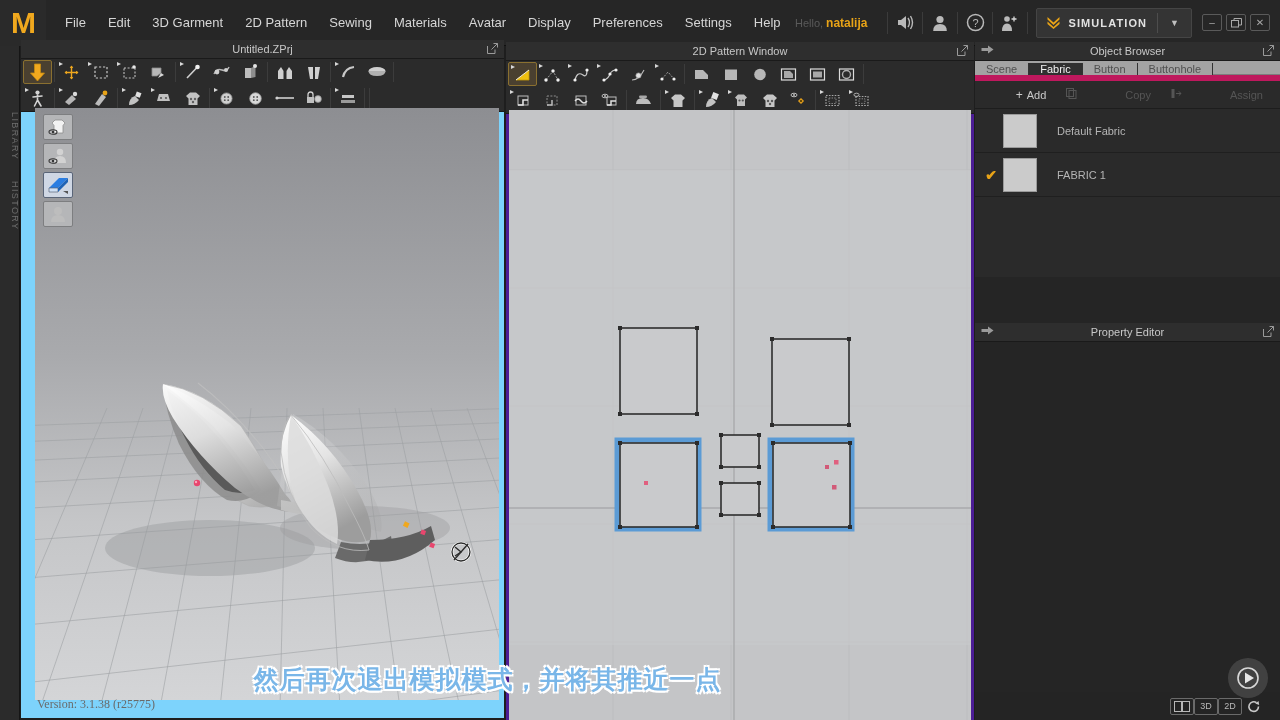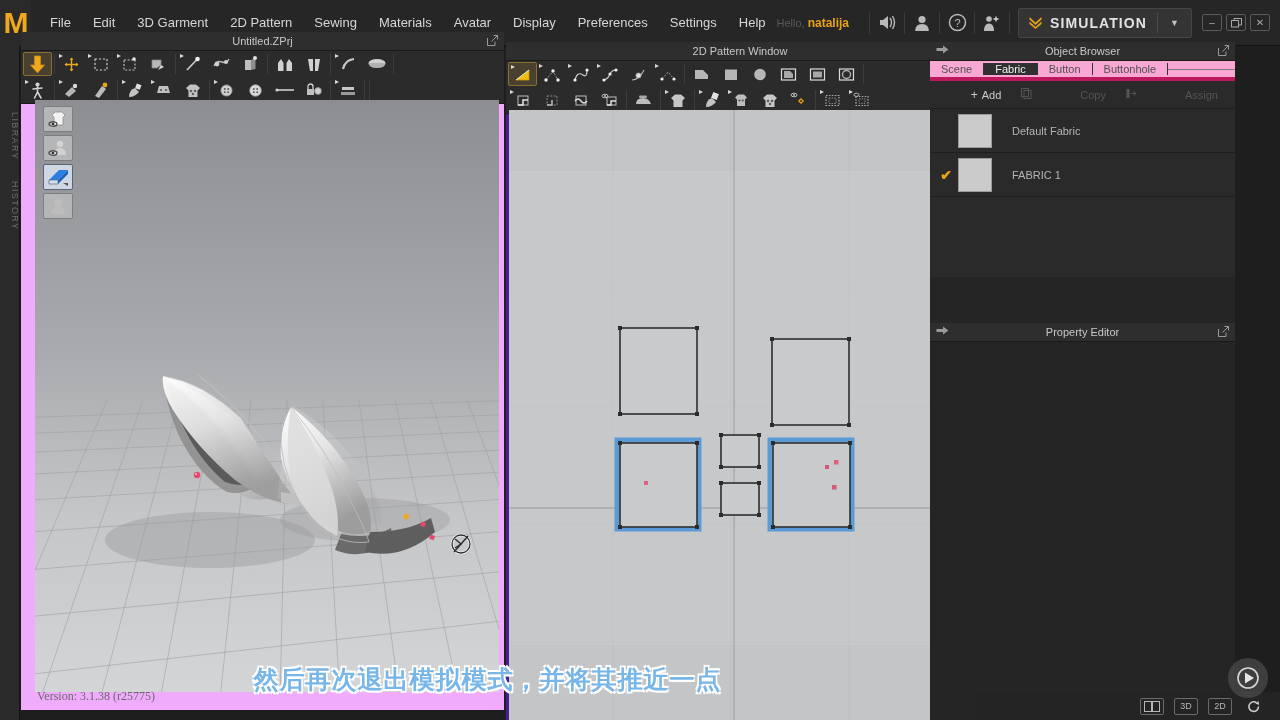--- a/index.html
+++ b/index.html
@@ -38,21 +38,21 @@
   .tb-ico {
     width: 34px; height: 46px; display: flex; align-items: center; justify-content: center;
     color: #b9b9b9; cursor: default;
   }
   .tb-sep { width: 1px; height: 22px; background: #3b3b3b; }
   .sim-btn {
     display: flex; align-items: center; height: 30px; margin: 0 4px 0 8px;
     background: #343434; border: 1px solid #454545; border-radius: 2px;
   }
   .sim-chev { color: #e8a317; font-size: 15px; padding: 0 7px 0 9px; line-height: 1; }
-  .sim-label { color: #e2e2e2; font-size: 14px; font-weight: bold; letter-spacing: 1.1px; padding-right: 10px; }
+  .sim-label { color: #e2e2e2; font-size: 11px; font-weight: bold; letter-spacing: 1.1px; padding-right: 10px; }
   .sim-divider { width: 1px; height: 20px; background: #4d4d4d; }
   .sim-arrow { color: #c0c0c0; font-size: 9px; padding: 0 12px; }
   .wctrls { display: flex; align-items: center; gap: 4px; padding: 0 10px 0 6px; }
   .wctrl {
     width: 20px; height: 17px; border: 1px solid #5a5a5a; border-radius: 2px;
     display: flex; align-items: center; justify-content: center;
     color: #a8a8a8; font-size: 10px; line-height: 1;
   }
 
   
@@ -79,22 +79,22 @@
   .panel-head .title { color: #c8c8c8; font-size: 11px; }
   .panel-head .popout {
     position: absolute; right: 6px; top: 3px; color: #9a9a9a; font-size: 10px;
   }
   .panel-head .pin {
     position: absolute; left: 6px; top: 2px; color: #9a9a9a; font-size: 11px;
   }
 
   
   .view3d {
-    position: absolute; left: 21px; top: 32px; width: 483px; height: 678px;
-    background: #f0abfc;
+    position: absolute; left: 21px; top: 40px; width: 483px; height: 678px;
+    background: #7dd3fc;
   }
   .toolbar {
     background: #2b2b2b; border-bottom: 1px solid #1a1a1a;
   }
   .tbrow { height: 26px; display: flex; align-items: center; padding-left: 2px; }
   .tool {
     width: 29px; height: 24px; display: flex; align-items: center; justify-content: center;
     position: relative; cursor: default;
   }
   .tool.active { background: #4a4030; border: 1px solid #8a7030; border-radius: 2px; }
@@ -129,26 +129,26 @@
     position: absolute; left: 506px; top: 42px; width: 468px; height: 678px;
     background: #4c1d95;
   }
   .vp2d {
     position: absolute; left: 3px; top: 68px; width: 462px; height: 618px;
     background: #c2c3c5; overflow: hidden;
   }
 
   
   .rightpanel {
-    position: absolute; left: 930px; top: 42px; width: 305px; height: 678px;
+    position: absolute; left: 975px; top: 42px; width: 305px; height: 678px;
     background: #252525;
   }
   .ob-tabs {
-    display: flex; height: 20px; background: #f9a8d4;
-    border-bottom: 4px solid #be185d; align-items: center;
+    display: flex; height: 20px; background: #a3a3a3;
+    border-bottom: 6px solid #be185d; align-items: flex-end;
   }
   .ob-tab {
     padding: 0 11px; display: flex; align-items: center;
     font-size: 11px; color: #5e5e5e; border-right: 1px solid #333;
     cursor: default;
   }
   .ob-tab.active { color: #f0f0f0; background: #303030; }
   .ob-tab.dim { color: #4f4f4f; }
   .ob-tabfill { flex: 1; border-bottom: 1px solid #7c7c7c; }
   .ob-actions {
@@ -169,21 +169,21 @@
   .ob-check { width: 24px; text-align: center; color: #e8a317; font-size: 14px; font-weight: bold; }
   .ob-swatch { width: 34px; height: 34px; background: #cbcbcb; border: 1px solid #9a9a9a; }
   .ob-name { margin-left: 20px; color: #b5b5b5; font-size: 11px; }
   .ob-body { background: #2a2a2a; height: 168px; }
   .prop-editor { background: #252525; height: 100%; }
 
   
   .bottombar {
     position: absolute; left: 975px; bottom: 0; width: 305px; height: 28px;
     background: #242424; display: flex; align-items: center;
-    justify-content: flex-end; padding-right: 14px; gap: 10px;
+    justify-content: flex-end; padding-right: 14px; 
   }
   .bb-btn {
     border: 1px solid #6a6a6a; border-radius: 2px; color: #b8b8b8;
     font-size: 9px; min-width: 24px; height: 17px;
     display: flex; align-items: center; justify-content: center;
     padding: 0 3px;
   }
   .play-circle {
     position: absolute; right: 12px; bottom: 22px;
     width: 40px; height: 40px; border-radius: 50%;

